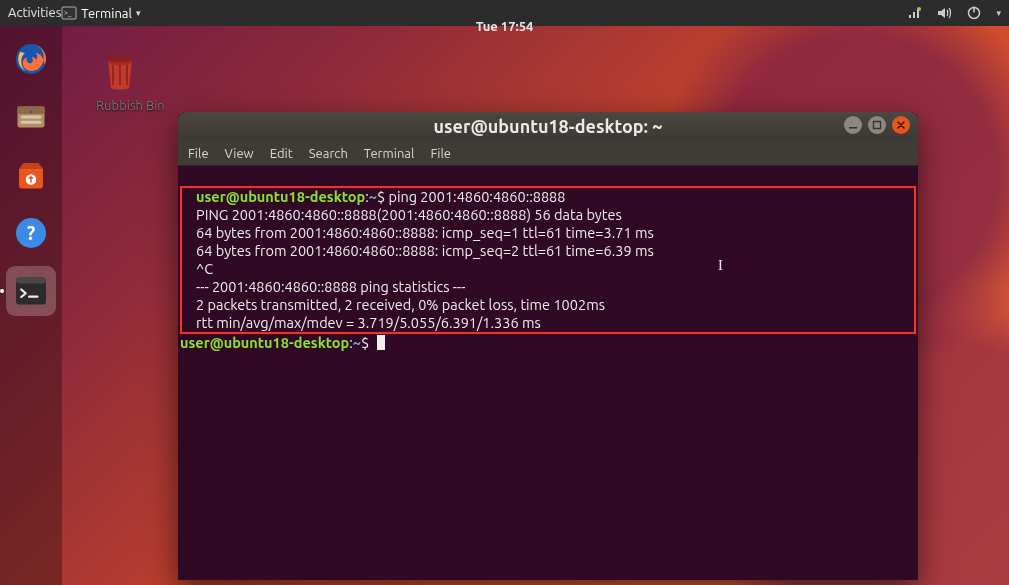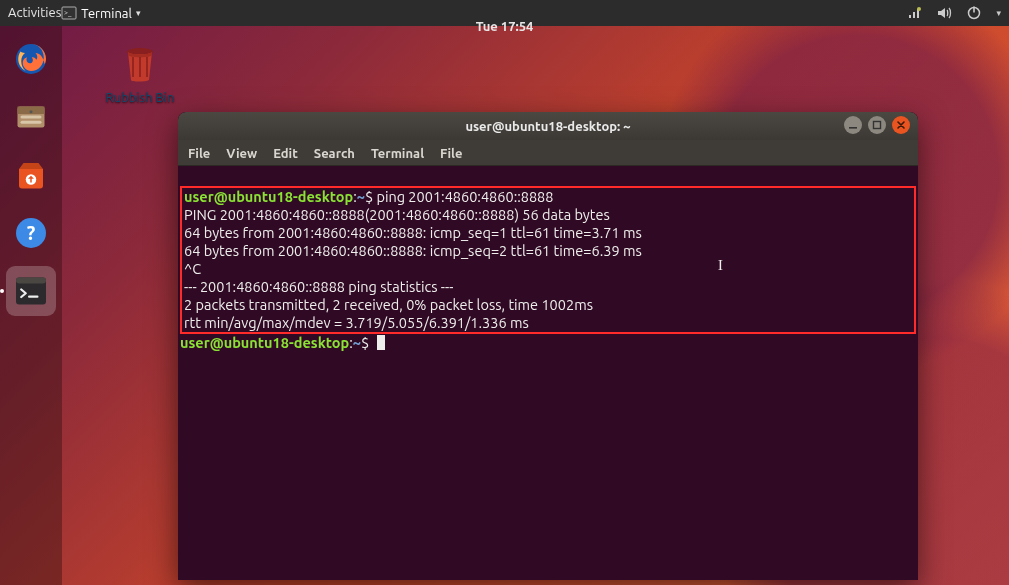--- a/index.html
+++ b/index.html
@@ -44,63 +44,63 @@
   }
   .l-tile{width:50px;height:50px;border-radius:9px;display:flex;align-items:center;justify-content:center;position:relative;}
   .l-tile svg{width:36px;height:36px;}
   .l-tile.running::before{content:"";position:absolute;left:-6px;top:50%;transform:translateY(-50%);width:4px;height:4px;border-radius:50%;background:#fff;}
   .l-tile.active{background:rgba(255,255,255,.22);}
 
   
   
   
   .desk-icon{
-    position:absolute;top:40px;left:96px;width:88px;text-align:center;color:#0c4a6e;font-size:13px;
+    position:absolute;top:48px;left:96px;width:88px;text-align:left;color:#737373;font-size:13px;
     text-shadow:0 1px 2px rgba(0,0,0,.8);
   }
   .desk-icon svg{width:48px;height:48px;}
 
   
   
   
   .window{
     position:absolute;top:112px;left:178px;width:740px;height:468px;
     border-radius:8px 8px 0 0;overflow:hidden;
     background:#300a24;
     box-shadow:0 10px 30px rgba(0,0,0,.55);
     display:flex;flex-direction:column;
     z-index:60;
   }
   .titlebar{
     height:28px;background:linear-gradient(#4b4741,#3c3934);
     display:flex;align-items:center;justify-content:center;position:relative;
-    color:#eaeaea;font-size:13px;font-weight:600;
+    color:#eaeaea;font-size:18px;font-weight:600;
     border-radius:8px 8px 0 0;
   }
   .winctrl{position:absolute;right:8px;top:4px;display:flex;gap:6px;}
   .wc{width:18px;height:18px;border-radius:50%;display:flex;align-items:center;justify-content:center;font-size:11px;color:#3a3a3a;}
   .wc.min{background:#8c8880;}
   .wc.max{background:#8c8880;}
   .wc.close{background:#e95420;}
   .wc svg{width:10px;height:10px;}
 
   .menubar{
     height:26px;background:#3f3b36;color:#d9d6d0;font-size:13px;
     display:flex;align-items:center;gap:16px;padding:0 10px;
     border-bottom:1px solid #2c2925;
   }
-  .menubar span{cursor:default;font-weight:bold;}
+  .menubar span{cursor:default;}
 
   .term{
     flex:1;background:#300a24;padding:2px 2px;
     font-family:"Ubuntu Mono","DejaVu Sans Mono",monospace;
     font-size:14.5px;line-height:18px;color:#eeeeec;
     white-space:pre;overflow:hidden;position:relative;
   }
-  .hlbox{border:2px solid #ff2a2a;padding:0 2px;}
+  .hlbox{border:2px solid #ff2a2a;padding:0 14px;}
   .p-user{color:#8ae234;font-weight:bold;}
   .p-host{color:#8ae234;font-weight:bold;}
   .p-colon{color:#eeeeec;}
   .p-path{color:#729fcf;font-weight:bold;}
   .cursor{display:inline-block;width:8px;height:15px;background:#eeeeec;vertical-align:-2px;}
   .ibeam{position:absolute;color:#eeeeec;font-family:serif;}
 </style>
 </head>
 <body>
 

